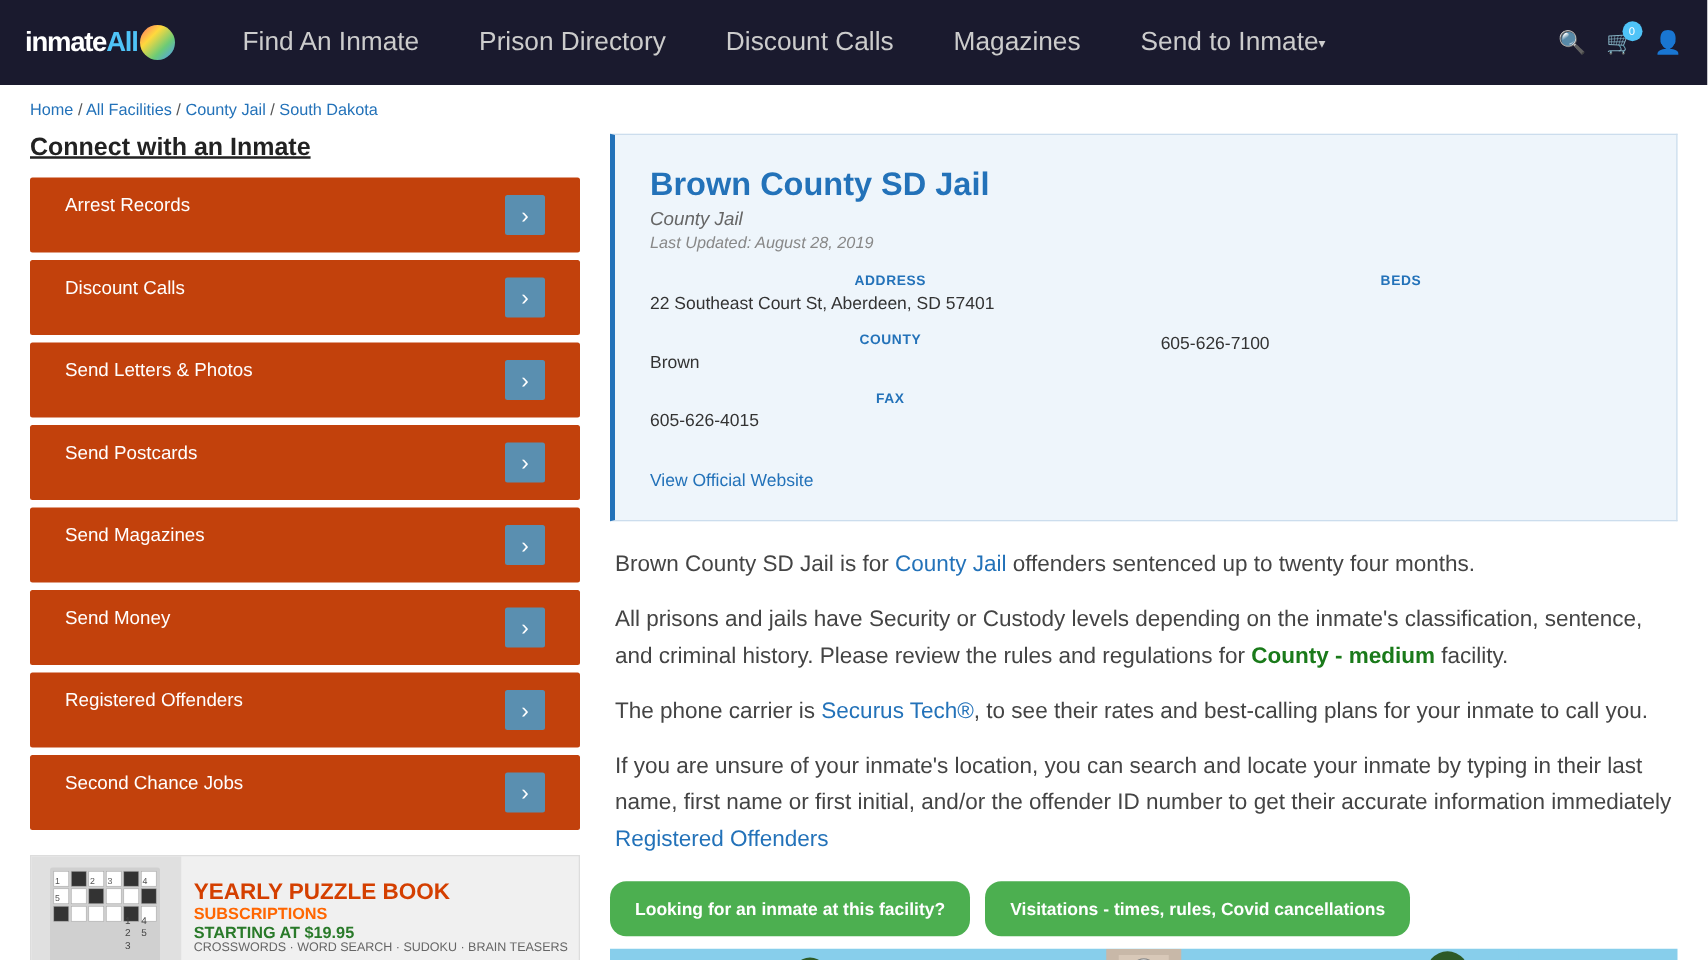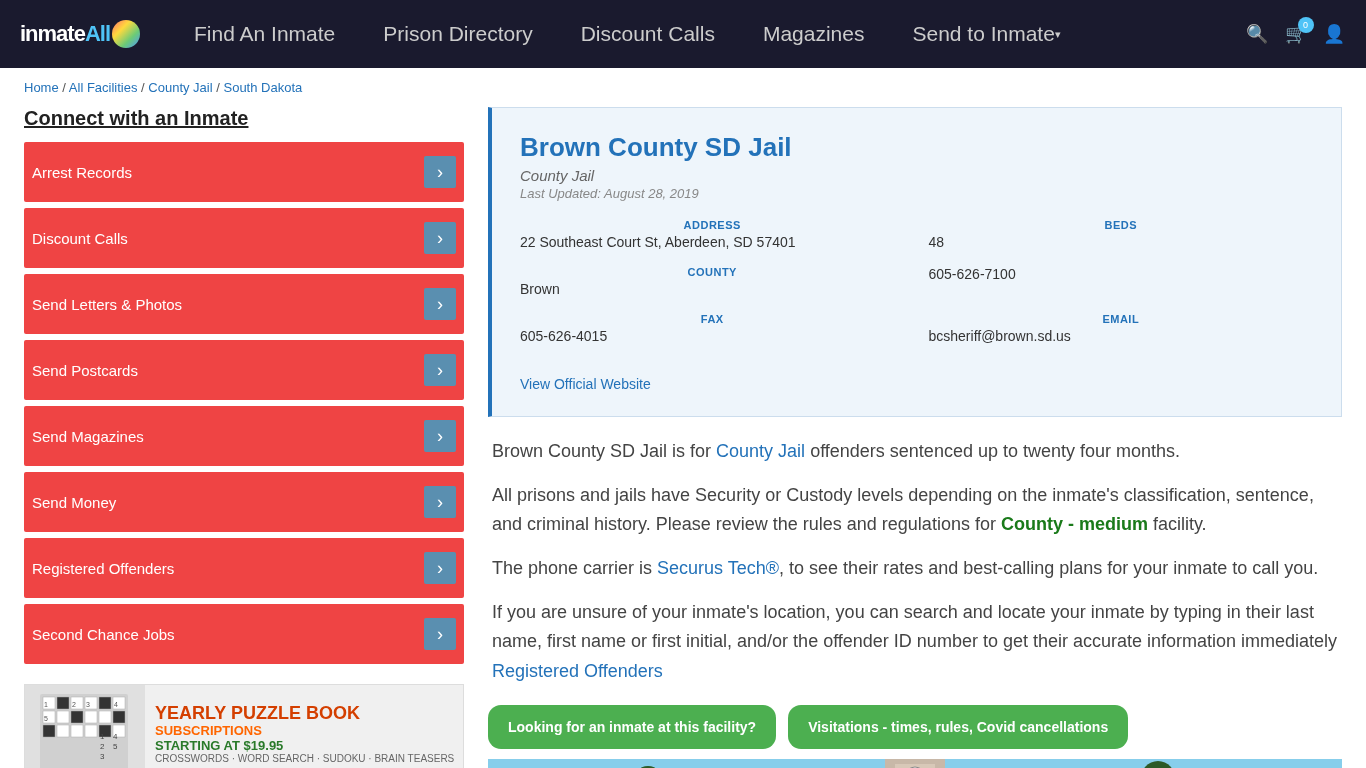--- a/index.html
+++ b/index.html
@@ -117,25 +117,24 @@
       text-decoration: underline;
       margin-bottom: 12px;
       color: #222;
     }
     .sidebar-menu {
       display: flex;
       flex-direction: column;
       gap: 6px;
     }
     .sidebar-item {
-      background: #ef4444;
+      background: #c2410c;
       color: #fff;
-      padding: 14px 8px;
-      display: flex;
-      align-items: center;
+      padding: 14px 28px;
+      display: flex;
       justify-content: space-between;
       cursor: pointer;
       border-radius: 2px;
       font-size: 15px;
     }
     .sidebar-arrow {
       background: #5a8fb0;
       width: 32px;
       height: 32px;
       display: flex;
@@ -434,36 +433,31 @@
       <div class="facility-type">County Jail</div>
       <div class="facility-updated">Last Updated: August 28, 2019</div>
 
       <div class="info-grid">
         <div>
           <div class="info-field-label">ADDRESS</div>
           <div class="info-field-value">22 Southeast Court St, Aberdeen, SD 57401</div>
         </div>
         <div>
           <div class="info-field-label">BEDS</div>
-          <div class="info-field-value">48</div>
         </div>
         <div>
           <div class="info-field-label">COUNTY</div>
           <div class="info-field-value">Brown</div>
         </div>
         <div>
           <div class="info-field-value">605-626-7100</div>
         </div>
         <div>
           <div class="info-field-label">FAX</div>
           <div class="info-field-value">605-626-4015</div>
-        </div>
-        <div>
-          <div class="info-field-label">EMAIL</div>
-          <div class="info-field-value">bcsheriff@brown.sd.us</div>
         </div>
       </div>
 
       <a class="view-website" href="#">View Official Website</a>
     </div>
 
     <div class="description-area">
       <p>
         <span>Brown County SD Jail is for </span><a class="desc-link" href="#">County Jail</a><span> offenders sentenced up to twenty four months.</span>
       </p>

